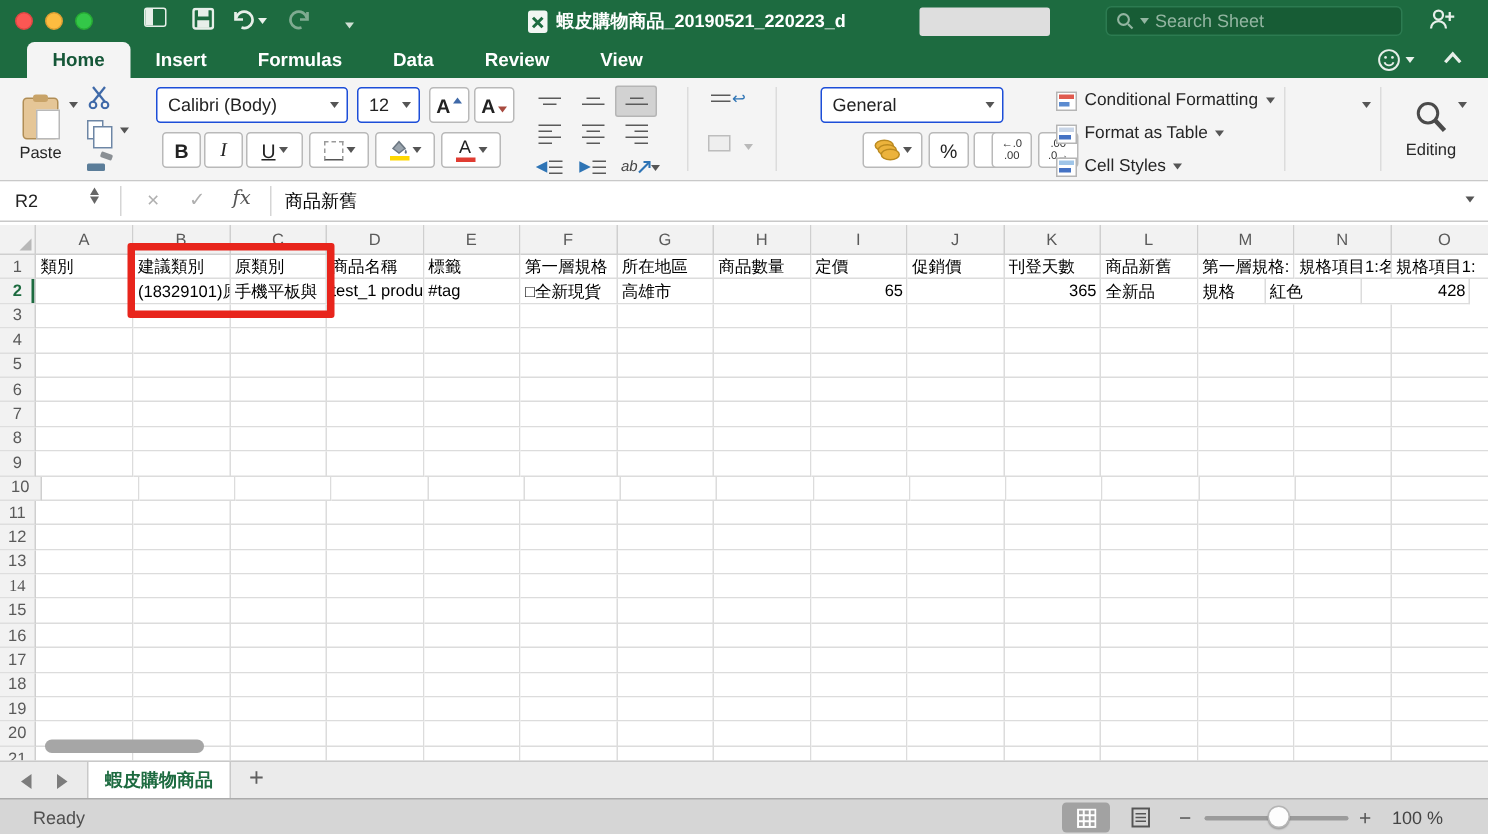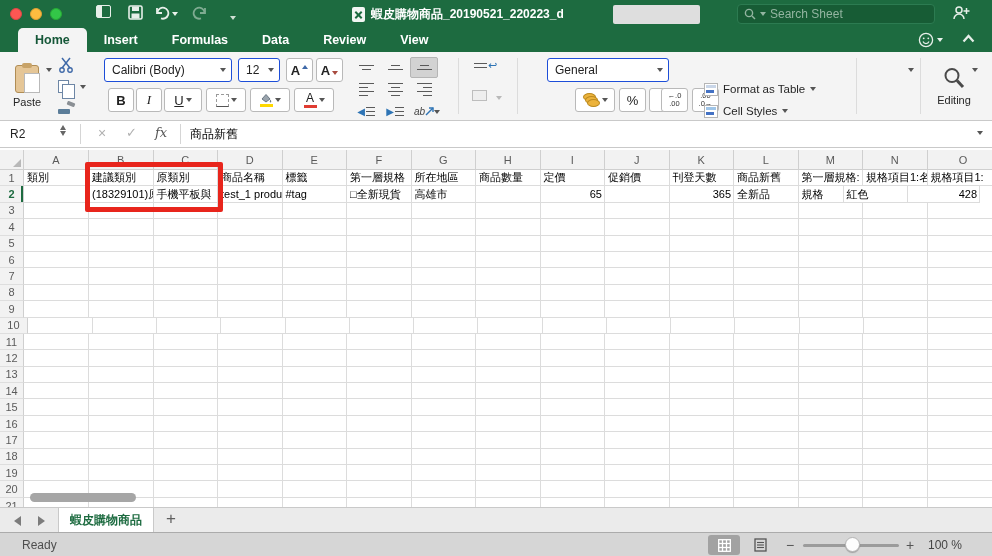--- a/index.html
+++ b/index.html
@@ -416,20 +416,28 @@
   <div class="sqbtn" id="comma-btn">
       <span style="margin-top:-6px">,</span>
     </div>
   <div class="sqbtn" id="incdec-btn">
     <span class="decbtn"><span>←.0</span><br><span>.00</span></span>
   </div>
   <div class="sqbtn" id="decdec-btn">
     <span class="decbtn"><span>.00</span><br><span>.0→</span></span>
   </div>
 
+  <div class="styleitem" style="top:6px">
+    <span class="sicon">
+        <i style="background:#e05a4e;width:10px"></i>
+        <i style="background:#5b8bd0;width:7px"></i>
+      </span>
+    <span>Conditional Formatting</span>
+    <span class="caret dark"></span>
+  </div>
   <div class="styleitem" style="top:28px">
     <span class="sicon">
         <i style="background:#c9d6e8"></i>
         <i style="background:#4472c4;width:8px"></i>
       </span>
     <span>Format as Table</span>
     <span class="caret dark"></span>
   </div>
   <div class="styleitem" style="top:50px">
     <span class="sicon">
@@ -722,21 +730,21 @@
           <div class="cell" style="width: 64.5px;"></div>
           <div class="cell" style="width: 64.5px;"></div>
           <div class="cell" style="width: 64.5px;"></div>
           <div class="cell" style="width: 64.5px;"></div>
           <div class="cell" style="width: 64.5px;"></div>
           <div class="cell" style="width: 64.5px;"></div>
           <div class="cell" style="width: 64.5px;"></div>
           <div class="cell" style="width: 72px;"></div>
         </div>
         <div class="grow">
-          <div class="rowh" style="width: 24px;">14</div>
+          <div class="rowh" style="width: 24px; font-family: Liberation Serif, serif;">14</div>
           <div class="cell" style="width: 65px;"></div>
           <div class="cell" style="width: 64.5px;"></div>
           <div class="cell" style="width: 64.5px;"></div>
           <div class="cell" style="width: 64.5px;"></div>
           <div class="cell" style="width: 64.5px;"></div>
           <div class="cell" style="width: 64.5px;"></div>
           <div class="cell" style="width: 64.5px;"></div>
           <div class="cell" style="width: 64.5px;"></div>
           <div class="cell" style="width: 64.5px;"></div>
           <div class="cell" style="width: 64.5px;"></div>

